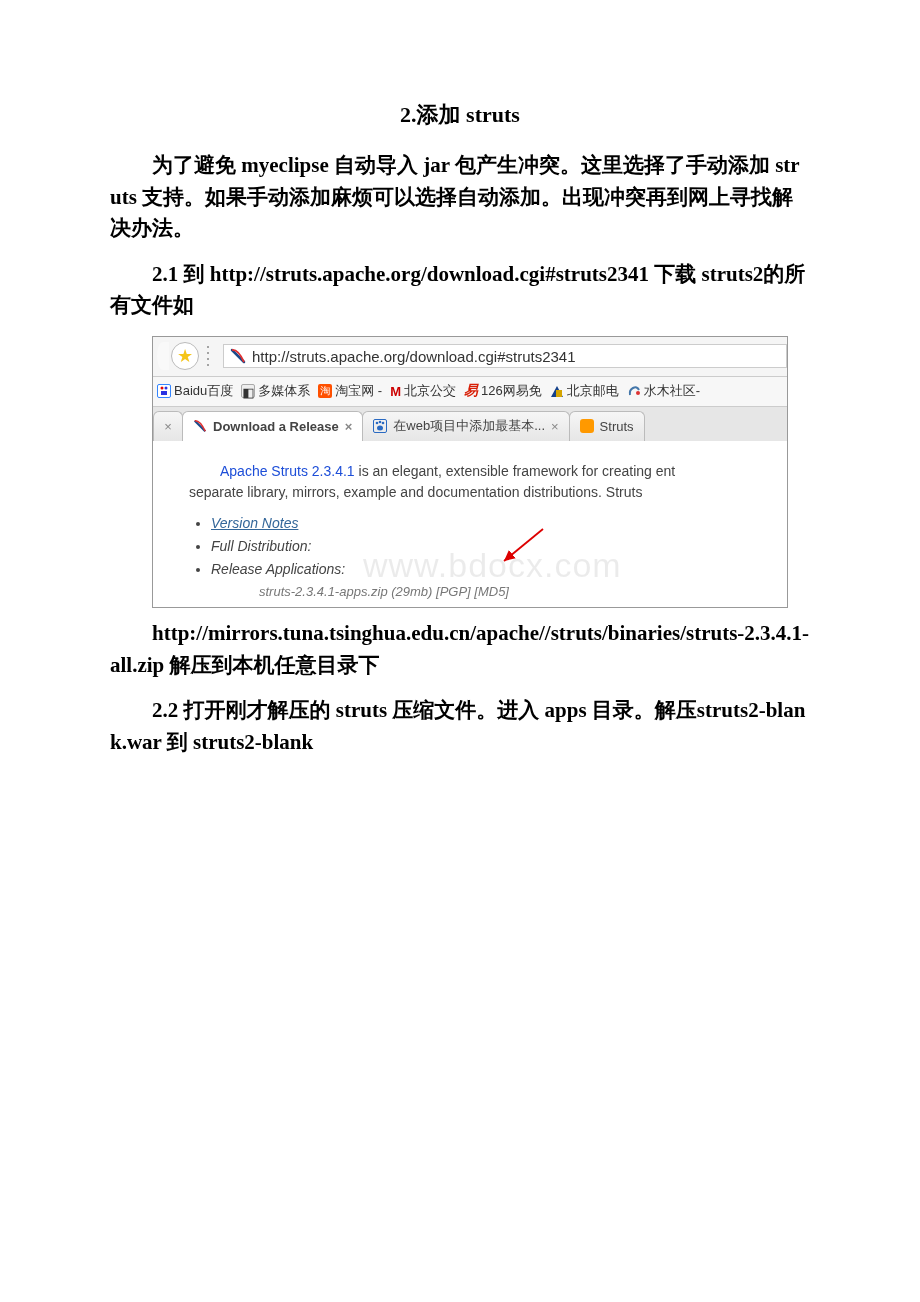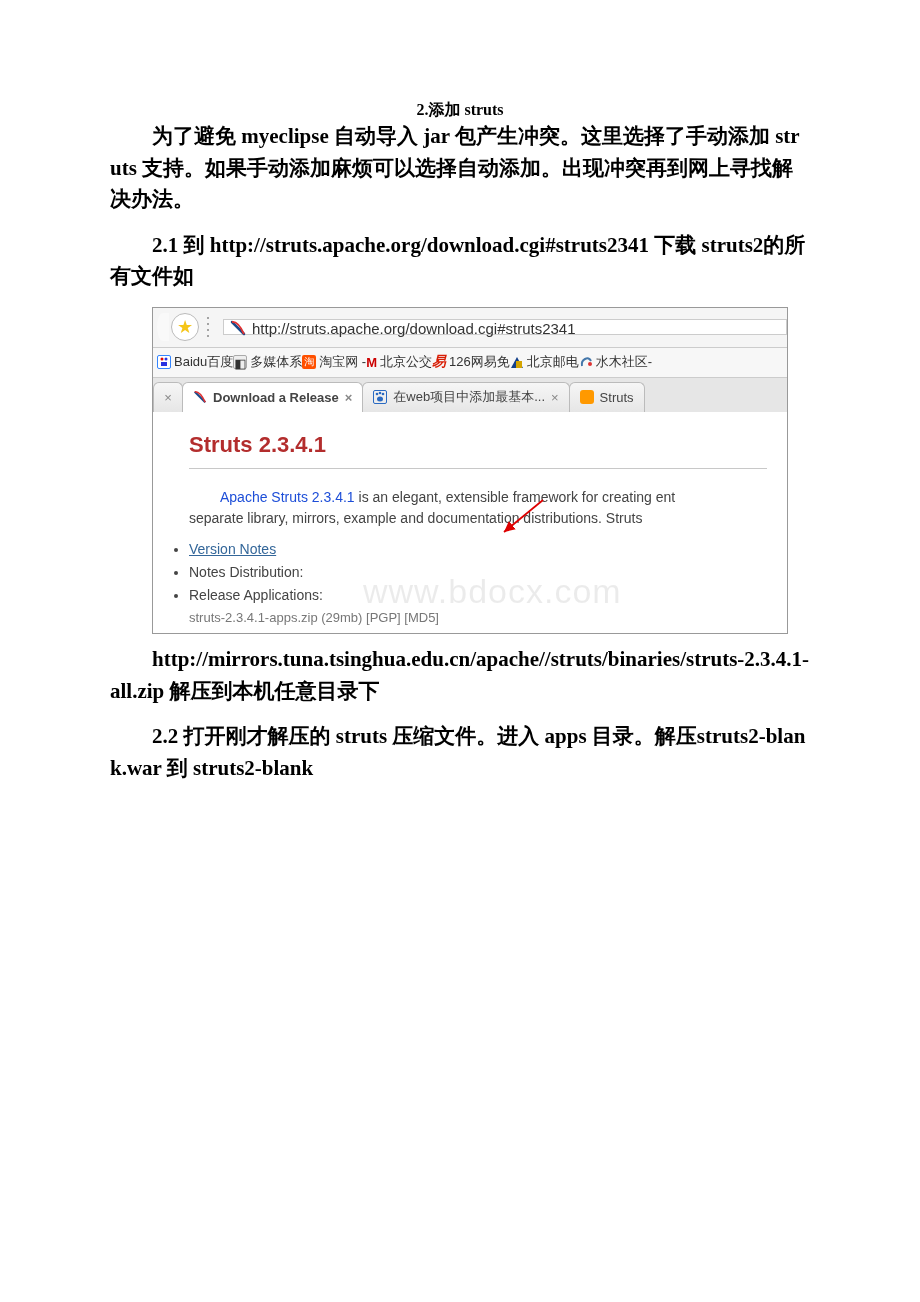--- a/index.html
+++ b/index.html
@@ -6,22 +6,23 @@
   body {
     background: #ffffff;
     font-family: "Times New Roman", SimSun, serif;
     width: 920px;
     height: 1302px;
     padding: 100px 110px 0 110px;
     color: #000;
   }
   .heading {
     text-align: center;
-    font-size: 16px;
-    font-weight: bold;
+    font-size: 22px;
+    font-weight: bold;
+    margin-bottom: 20px;
   }
   .para {
     font-size: 21px;
     line-height: 1.5;
     text-indent: 2em;
     margin-bottom: 14px;
     word-break: break-all;
     font-weight: bold;
   }
   .screenshot {
@@ -63,34 +64,35 @@
     justify-content: space-around;
     margin: 0 6px;
   }
   .drag-handle span {
     display: block; width: 2px; height: 2px; background: #888; border-radius: 50%;
   }
   .url-box {
     flex: 1;
     border: 1px solid #ccc;
     background: #fff;
-    height: 16px;
-    display: flex;
-    align-items: flex-start;
+    height: 24px;
+    display: flex;
+    align-items: center;
     padding: 0 6px;
     font-family: Arial, sans-serif;
     font-size: 15px;
     color: #333;
   }
   .url-box svg { margin-right: 6px; }
   
   .bmk-row {
     height: 30px;
     display: flex;
     align-items: center;
+    gap: 8px;
     padding: 0 4px;
     font-family: Arial, "Microsoft YaHei", sans-serif;
     font-size: 13px;
     color: #333;
     background: #f7f7f7;
     border-bottom: 1px solid #ccc;
   }
   .bmk-item { display: inline-flex; align-items: center; gap: 3px; white-space: nowrap; }
   .ic { width: 14px; height: 14px; display: inline-block; border-radius: 2px; }
   
@@ -139,25 +141,25 @@
     border-bottom: 1px solid #c8c8c8;
     margin-bottom: 18px;
   }
   .struts-body {
     font-size: 14px;
     color: #444;
     line-height: 1.5;
     white-space: nowrap;
   }
   .struts-body .ver { color: #1d4ed8; margin-left: 31px; }
-  .struts-body ul { margin-top: 10px; }
+  .struts-body ul { margin-left: 22px; margin-top: 10px; font-style: italic; }
   .struts-body li { margin: 2px 0; }
   .struts-body a { color: #336699; text-decoration: underline; }
   .struts-body li ul { list-style: circle; }
-  .cutoff { color: #777; border-top: 0; font-size: 13px; }
+  .cutoff { color: #777; border-top: 0; margin-left: 70px; font-size: 13px; font-style: italic; }
   .faded-wm {
     position: absolute;
     bottom: 22px; left: 210px;
     color: rgba(0,0,0,0.08);
     font-size: 34px;
     font-family: Arial, sans-serif;
     letter-spacing: 1px;
     pointer-events: none;
   }
   .arrow {
@@ -260,27 +262,26 @@
       <span>在web项目中添加最基本...</span>
       <span class="close-x">×</span>
     </div>
     <div class="tab">
       <span class="ic" style="width:14px;height:14px;background:#f90;border-radius:3px"></span>
       <span>Struts</span>
     </div>
   </div>
 
   <div class="page-area">
-    <div class="struts-h">Struts 2.3.4.1</div>
     <div class="struts-body">
       <span class="ver">Apache Struts 2.3.4.1</span><span> is an elegant, extensible framework for creating ent</span><br>
       <span>separate library, mirrors, example and documentation distributions. Struts</span>
       <ul>
         <li><a>Version Notes</a></li>
-        <li><span>Notes Distribution:</span>
+        <li><span>Full Distribution:</span>
         </li>
         <li><span>Release Applications:</span></li>
       </ul>
       <div class="cutoff">struts-2.3.4.1-apps.zip (29mb) [PGP] [MD5]</div>
     </div>
     <svg class="arrow" width="50" height="40">
       <defs>
           <marker id="ah" markerWidth="8" markerHeight="8" refX="6" refY="3" orient="auto">
             <path d="M0 0 L6 3 L0 6 Z" fill="#d00"></path>
           </marker>

